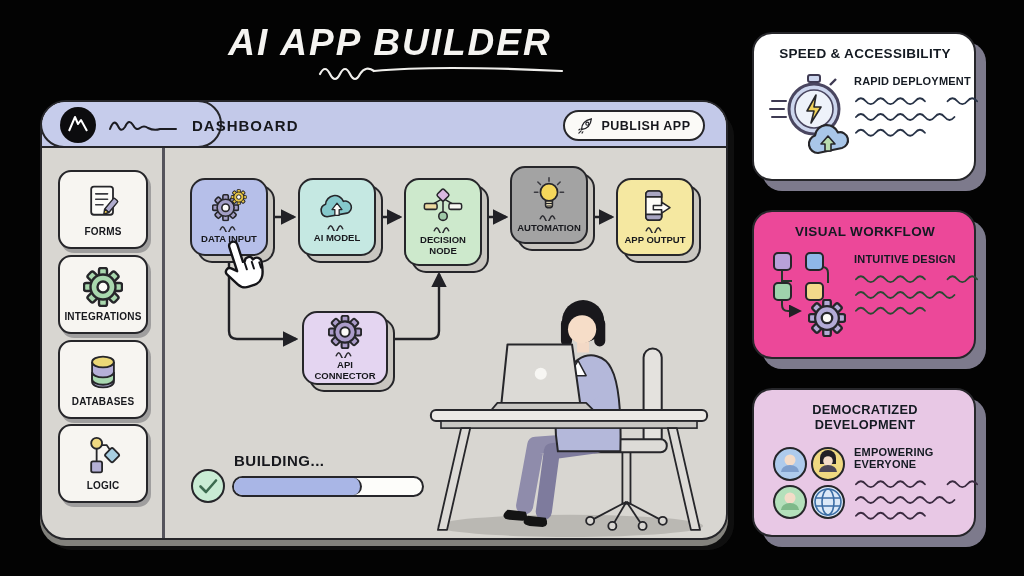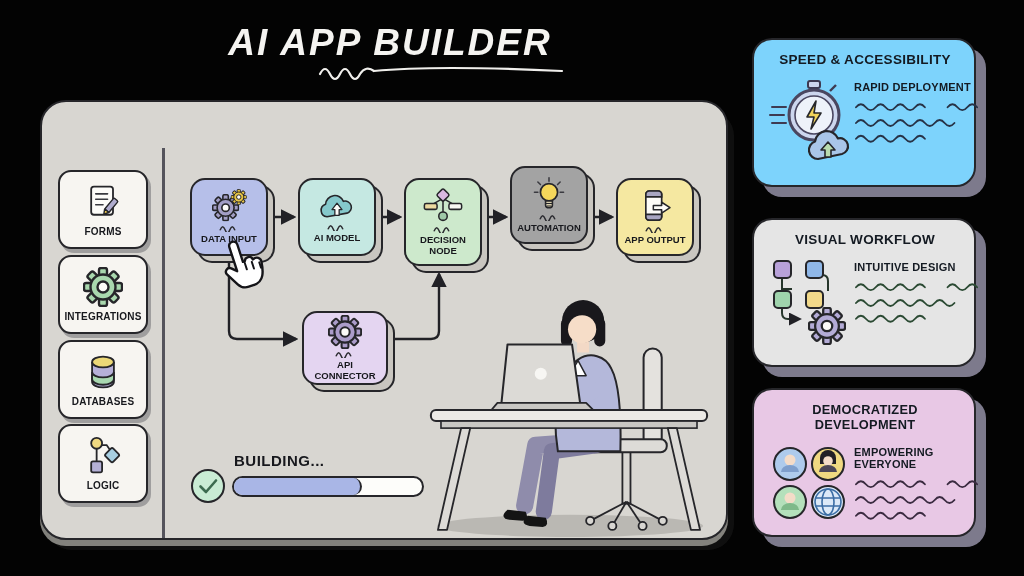--- a/index.html
+++ b/index.html
@@ -99,20 +99,41 @@
 
 <div class="stage">
 
   <div class="page-title">AI APP BUILDER</div>
   <svg class="title-underline" width="252" height="18">
     <path d="M4,10 q5,-10 10,0 q5,10 10,0 q5,-10 10,0 q5,10 10,0 q6,-9 14,-3 Q120,1 246,7" stroke="#f0efec" stroke-width="2.2" fill="none" stroke-linecap="round"></path>
   </svg>
 
   <section class="panel">
 
+    <div class="panel-header">
+      <div class="logo-pill">
+        <div class="logo-circle">
+          <svg width="26" height="26" viewBox="0 0 26 26">
+            <path d="M4,19 L10,5 L13,12 L16,8 L22,19" stroke="#fff" stroke-width="2" fill="none" stroke-linejoin="round"></path>
+          </svg>
+        </div>
+        <svg class="logo-squiggle" width="78" height="22" viewBox="0 0 78 22">
+          <path d="M4,14 q4,-11 8,-3 q3,7 7,1 q4,-9 8,-2 q3,6 7,3 q4,-3 8,0 q6,3 12,1 h16" stroke="#1c1c22" stroke-width="2" fill="none" stroke-linecap="round"></path>
+        </svg>
+      </div>
+      <div class="hdr-label">DASHBOARD</div>
+      <div class="publish-btn">
+        <svg width="18" height="17" viewBox="0 0 20 19">
+          <path d="M5,14 C5,8 9,3.5 16,2 C15.2,9 11,13.5 5,14 Z" fill="#fff" stroke="#26262a" stroke-width="1.5" stroke-linejoin="round"></path>
+          <circle cx="11.5" cy="7.5" r="1.7" fill="none" stroke="#26262a" stroke-width="1.3"></circle>
+          <path d="M4.5,15.5 L2,18 M6.5,16.5 L5.5,18 M3.5,13.5 L2,14.5" stroke="#26262a" stroke-width="1.3" stroke-linecap="round"></path>
+        </svg>
+        <span>PUBLISH APP</span>
+      </div>
+    </div>
 
     <div class="side-divider"></div>
 
     <div class="side-card" style="top:68px">
       <svg width="40" height="40" viewBox="0 0 44 44">
         <rect x="9" y="5" width="24" height="31" rx="3" fill="#fdfcf9" stroke="#26262a" stroke-width="2"></rect>
         <path d="M14,13 h13 M14,19 h13 M14,25 h8" stroke="#3a3a40" stroke-width="1.8" stroke-linecap="round"></path>
         <g transform="rotate(40 30 27)">
           <rect x="27" y="17" width="6" height="16" rx="1.5" fill="#b0acce" stroke="#26262a" stroke-width="1.6"></rect>
           <path d="M27,33 L30,38 L33,33 Z" fill="#ecc94b" stroke="#26262a" stroke-width="1.6" stroke-linejoin="round"></path>
@@ -300,21 +321,21 @@
       <path d="M78,114 L166,114 L173,121 L72,121 Z" fill="#c9c7c3" stroke="#26262a" stroke-width="1.8" stroke-linejoin="round"></path>
 
       <rect x="12" y="121" width="274" height="11" rx="5" fill="#eceae6" stroke="#26262a" stroke-width="2"></rect>
       <rect x="22" y="132" width="254" height="7" fill="#c9c7c3" stroke="#26262a" stroke-width="1.6"></rect>
       <path d="M42,139 L51,139 L28,240 L19,240 Z" fill="#dddbd7" stroke="#26262a" stroke-width="1.8" stroke-linejoin="round"></path>
       <path d="M247,139 L256,139 L279,240 L270,240 Z" fill="#dddbd7" stroke="#26262a" stroke-width="1.8" stroke-linejoin="round"></path>
     </svg>
 
   </section>
 
-  <div class="fcard" style="top:38px;background:#7dd3fc">
+  <div class="fcard" style="top:32px;background:#ffffff">
     <div class="ftitle">SPEED &amp; ACCESSIBILITY</div>
     <div class="frow">
       <svg class="ficon" width="86" height="92" viewBox="0 0 86 92">
         <g stroke="#3e3a52" stroke-width="2" stroke-linecap="round">
           <line x1="4" y1="32" x2="18" y2="32"></line>
             <line x1="2" y1="40" x2="16" y2="40"></line>
             <line x1="4" y1="48" x2="18" y2="48"></line>
         </g>
         <rect x="40" y="6" width="12" height="7" rx="2" fill="#cdd6ee" stroke="#3e3a52" stroke-width="2"></rect>
         <line x1="62" y1="16" x2="68" y2="10" stroke="#3e3a52" stroke-width="2.4"></line>
@@ -326,21 +347,21 @@
       </svg>
       <div class="ftext" style="color:#273246">
         <div class="fsub">RAPID DEPLOYMENT</div>
         <svg width="130" height="46">
             <use href="#wavy3" width="130" height="46"></use>
           </svg>
       </div>
     </div>
   </div>
 
-  <div class="fcard" style="top:218px;background:#e5e5e5">
+  <div class="fcard" style="top:210px;background:#ec4899">
     <div class="ftitle">VISUAL WORKFLOW</div>
     <div class="frow">
       <svg class="ficon" width="86" height="92" viewBox="0 0 86 92">
         <g stroke="#26362b" stroke-width="2" fill="none">
           <path d="M14,22 v14 m0,14 v8 q0,6 6,6 h12" marker-end="url(#arr)"></path>
           <path d="M46,20 h8 q6,0 6,6 v10"></path>
           <path d="M14,34 h10"></path>
         </g>
         <g stroke="#26262a" stroke-width="2">
           <rect x="6" y="6" width="17" height="17" rx="4" fill="#b8a1d9"></rect>

